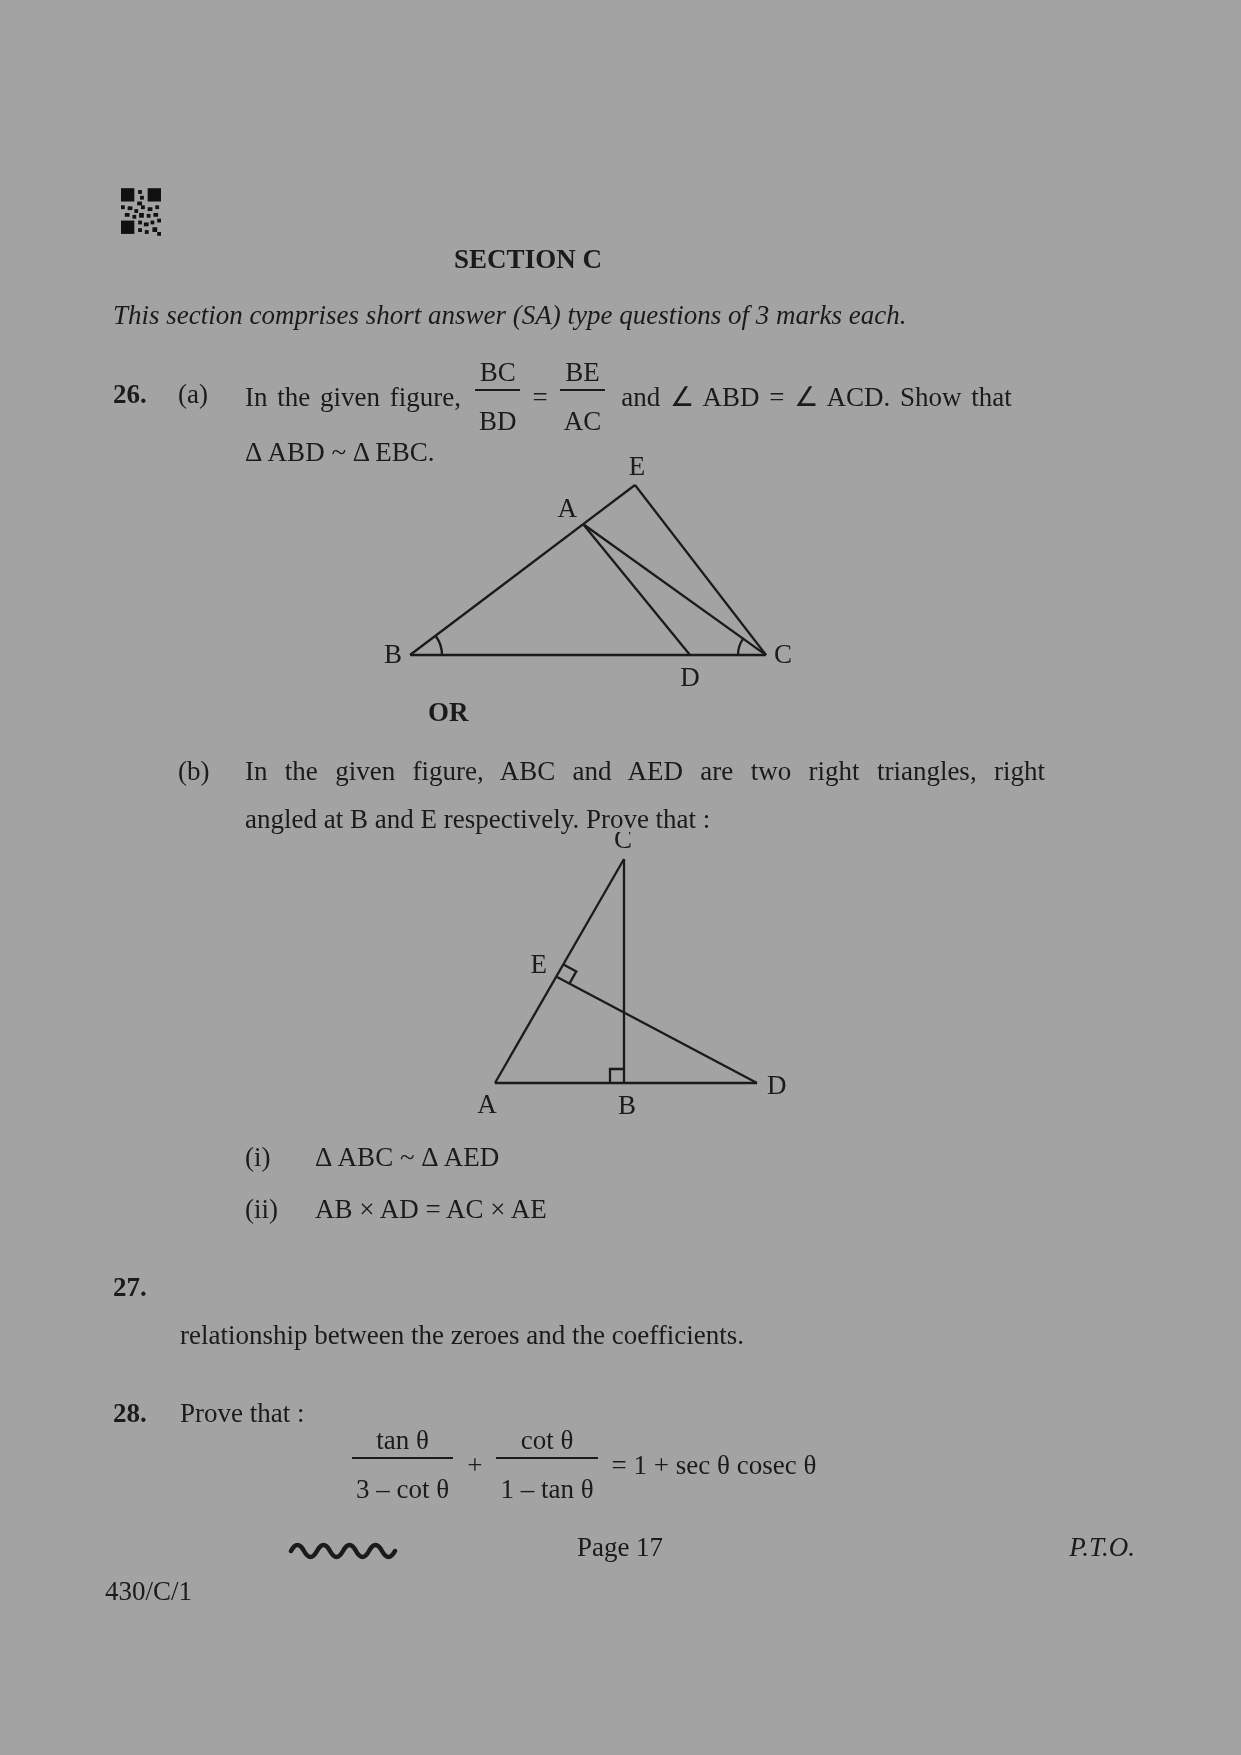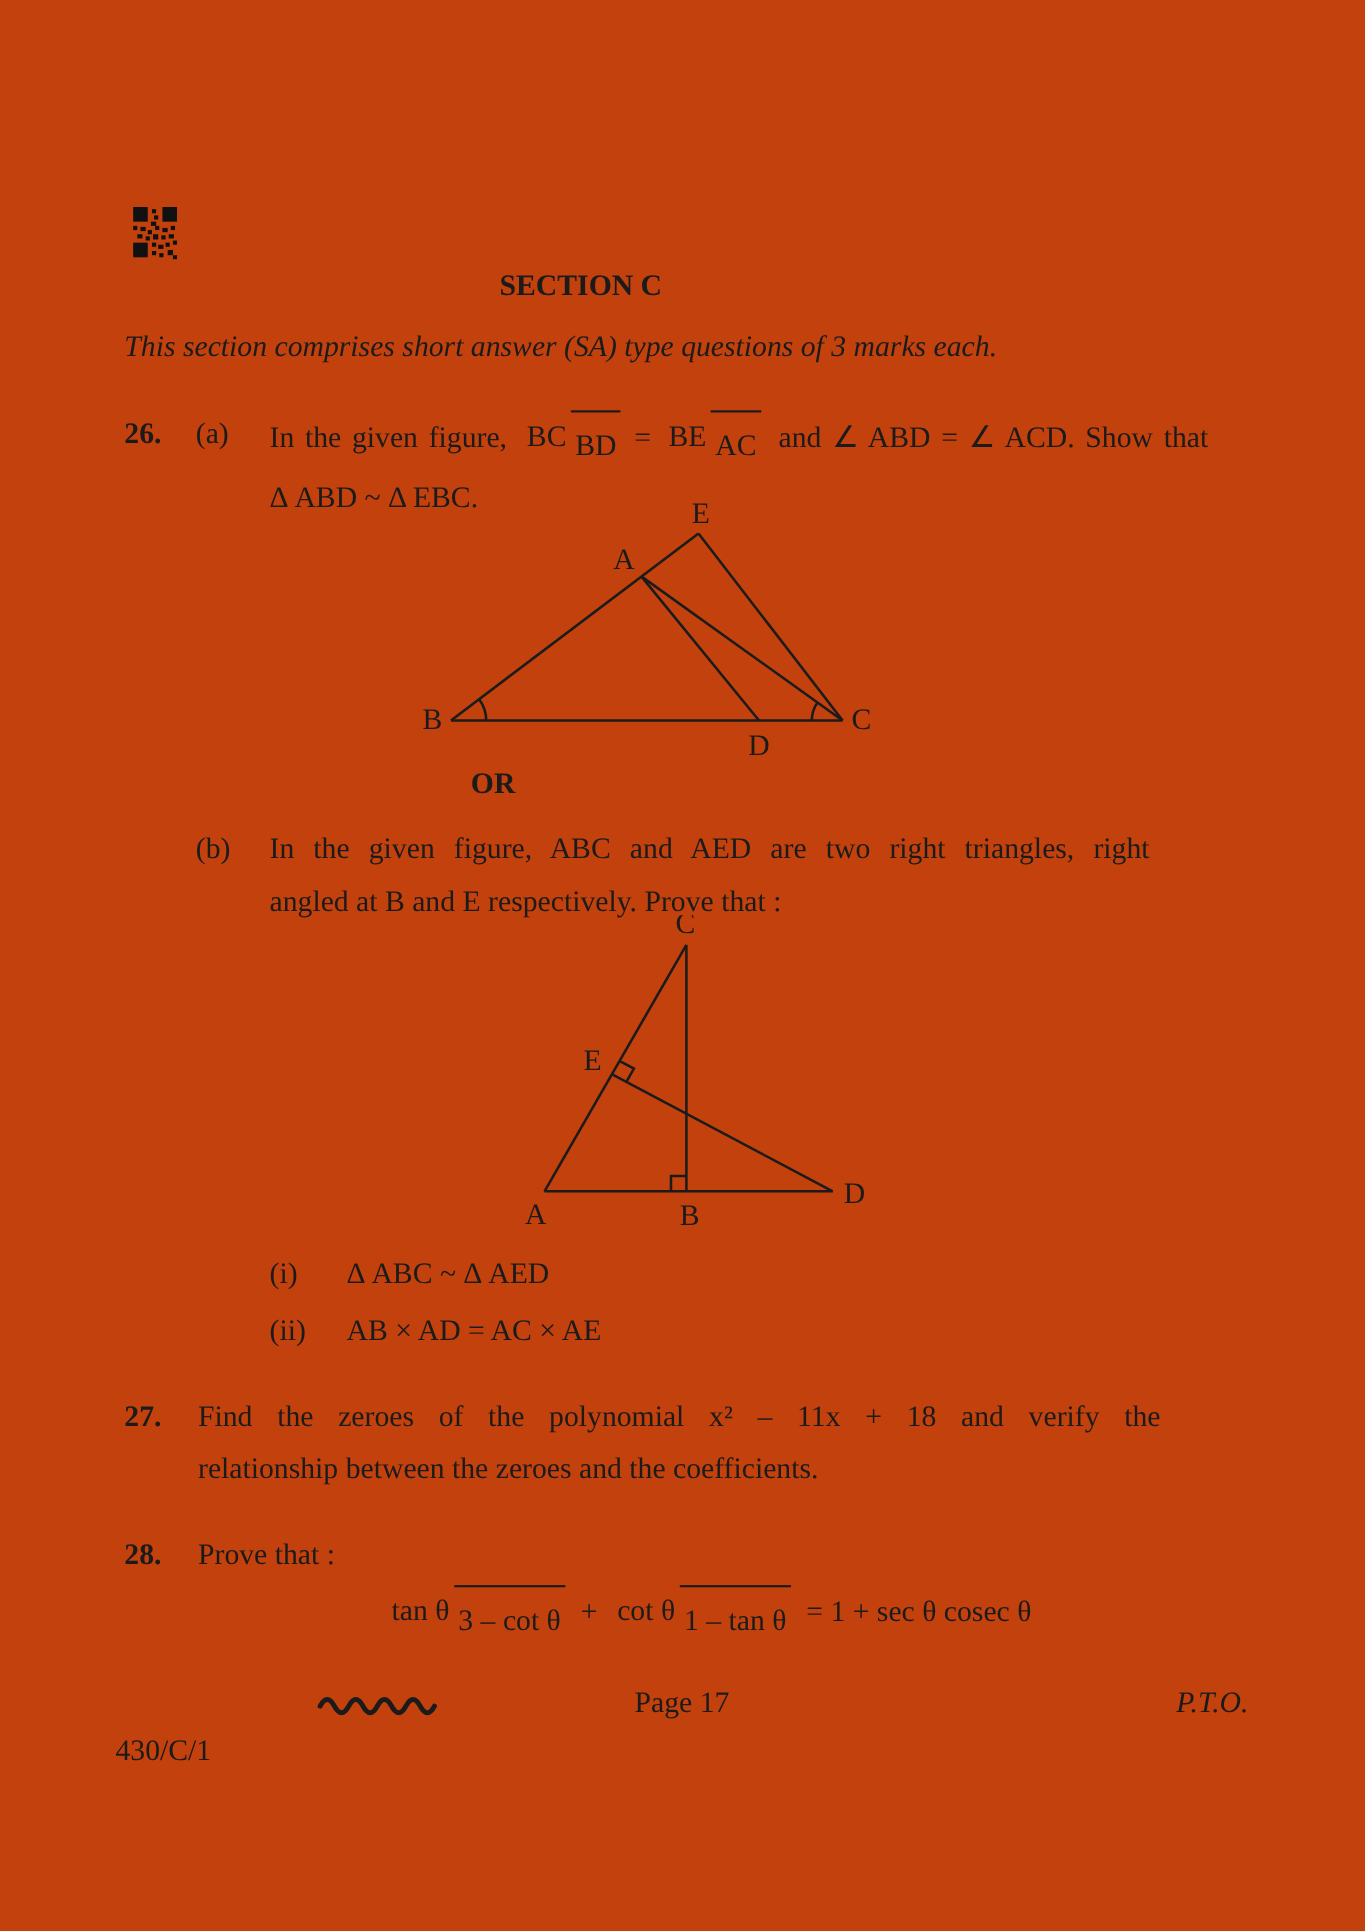--- a/index.html
+++ b/index.html
@@ -1,32 +1,32 @@
 <!DOCTYPE html>
 <html><head>
 <meta charset="utf-8">
 <style>
   html,body { margin:0; padding:0; background:#888; }
   .page {
     position:relative;
     width:1241px; height:1755px;
     margin:0 auto;
-    background:#c2410c;
+    background:#a3a3a3;
     color:#1b1b1b;
     font-family:"Liberation Serif", serif;
     font-size:27px;
     overflow:hidden;
   }
   .abs { position:absolute; white-space:nowrap; }
   .bold { font-weight:bold; }
   .italic { font-style:italic; }
   .center { text-align:center; }
   .just { white-space:normal; text-align:justify; text-align-last:justify; }
   
-  .frac { display:inline-flex; flex-direction:row; align-items:center; vertical-align:middle; line-height:1.15; }
+  .frac { display:inline-flex; flex-direction:column; align-items:center; vertical-align:middle; line-height:1.15; }
   .frac .num { padding:0 4px 1px; }
   .frac .den { border-top:2px solid #1b1b1b; padding:15px 4px 0; }
   .mrow { display:flex; align-items:center; }
   .fig line, .fig path, .fig polyline { stroke:#1b1b1b; stroke-width:2.3; fill:none; }
   .fig text { font-family:"Liberation Serif", serif; font-size:27px; fill:#1b1b1b; }
   .qr rect { fill:#111; }
 </style>
 </head>
 <body>
 
@@ -123,21 +123,20 @@
     <text x="202" y="282" text-anchor="middle">B</text>
     <text x="342" y="262" text-anchor="start">D</text>
   </svg>
 
   <div class="abs" style="left:245px; top:1142px;">(i)</div>
   <div class="abs" style="left:315px; top:1142px;">Δ ABC ~ Δ AED</div>
   <div class="abs" style="left:245px; top:1194px;">(ii)</div>
   <div class="abs" style="left:315px; top:1194px;">AB × AD = AC × AE</div>
 
   <div class="abs bold" style="left:113px; top:1272px;">27.</div>
-  <div class="abs just" style="left:180px; top:1272px; width:875px;">Find the zeroes of the polynomial x² – 11x + 18 and verify the</div>
   <div class="abs" style="left:180px; top:1320px;">relationship between the zeroes and the coefficients.</div>
 
   <div class="abs bold" style="left:113px; top:1398px;">28.</div>
   <div class="abs" style="left:180px; top:1398px;">Prove that :</div>
 
   <div class="abs mrow" style="left:352px; top:1432px; height:66px;">
     <span class="frac">
       <span class="num">tan θ</span>
       <span class="den">3 – cot θ</span>
     </span>

